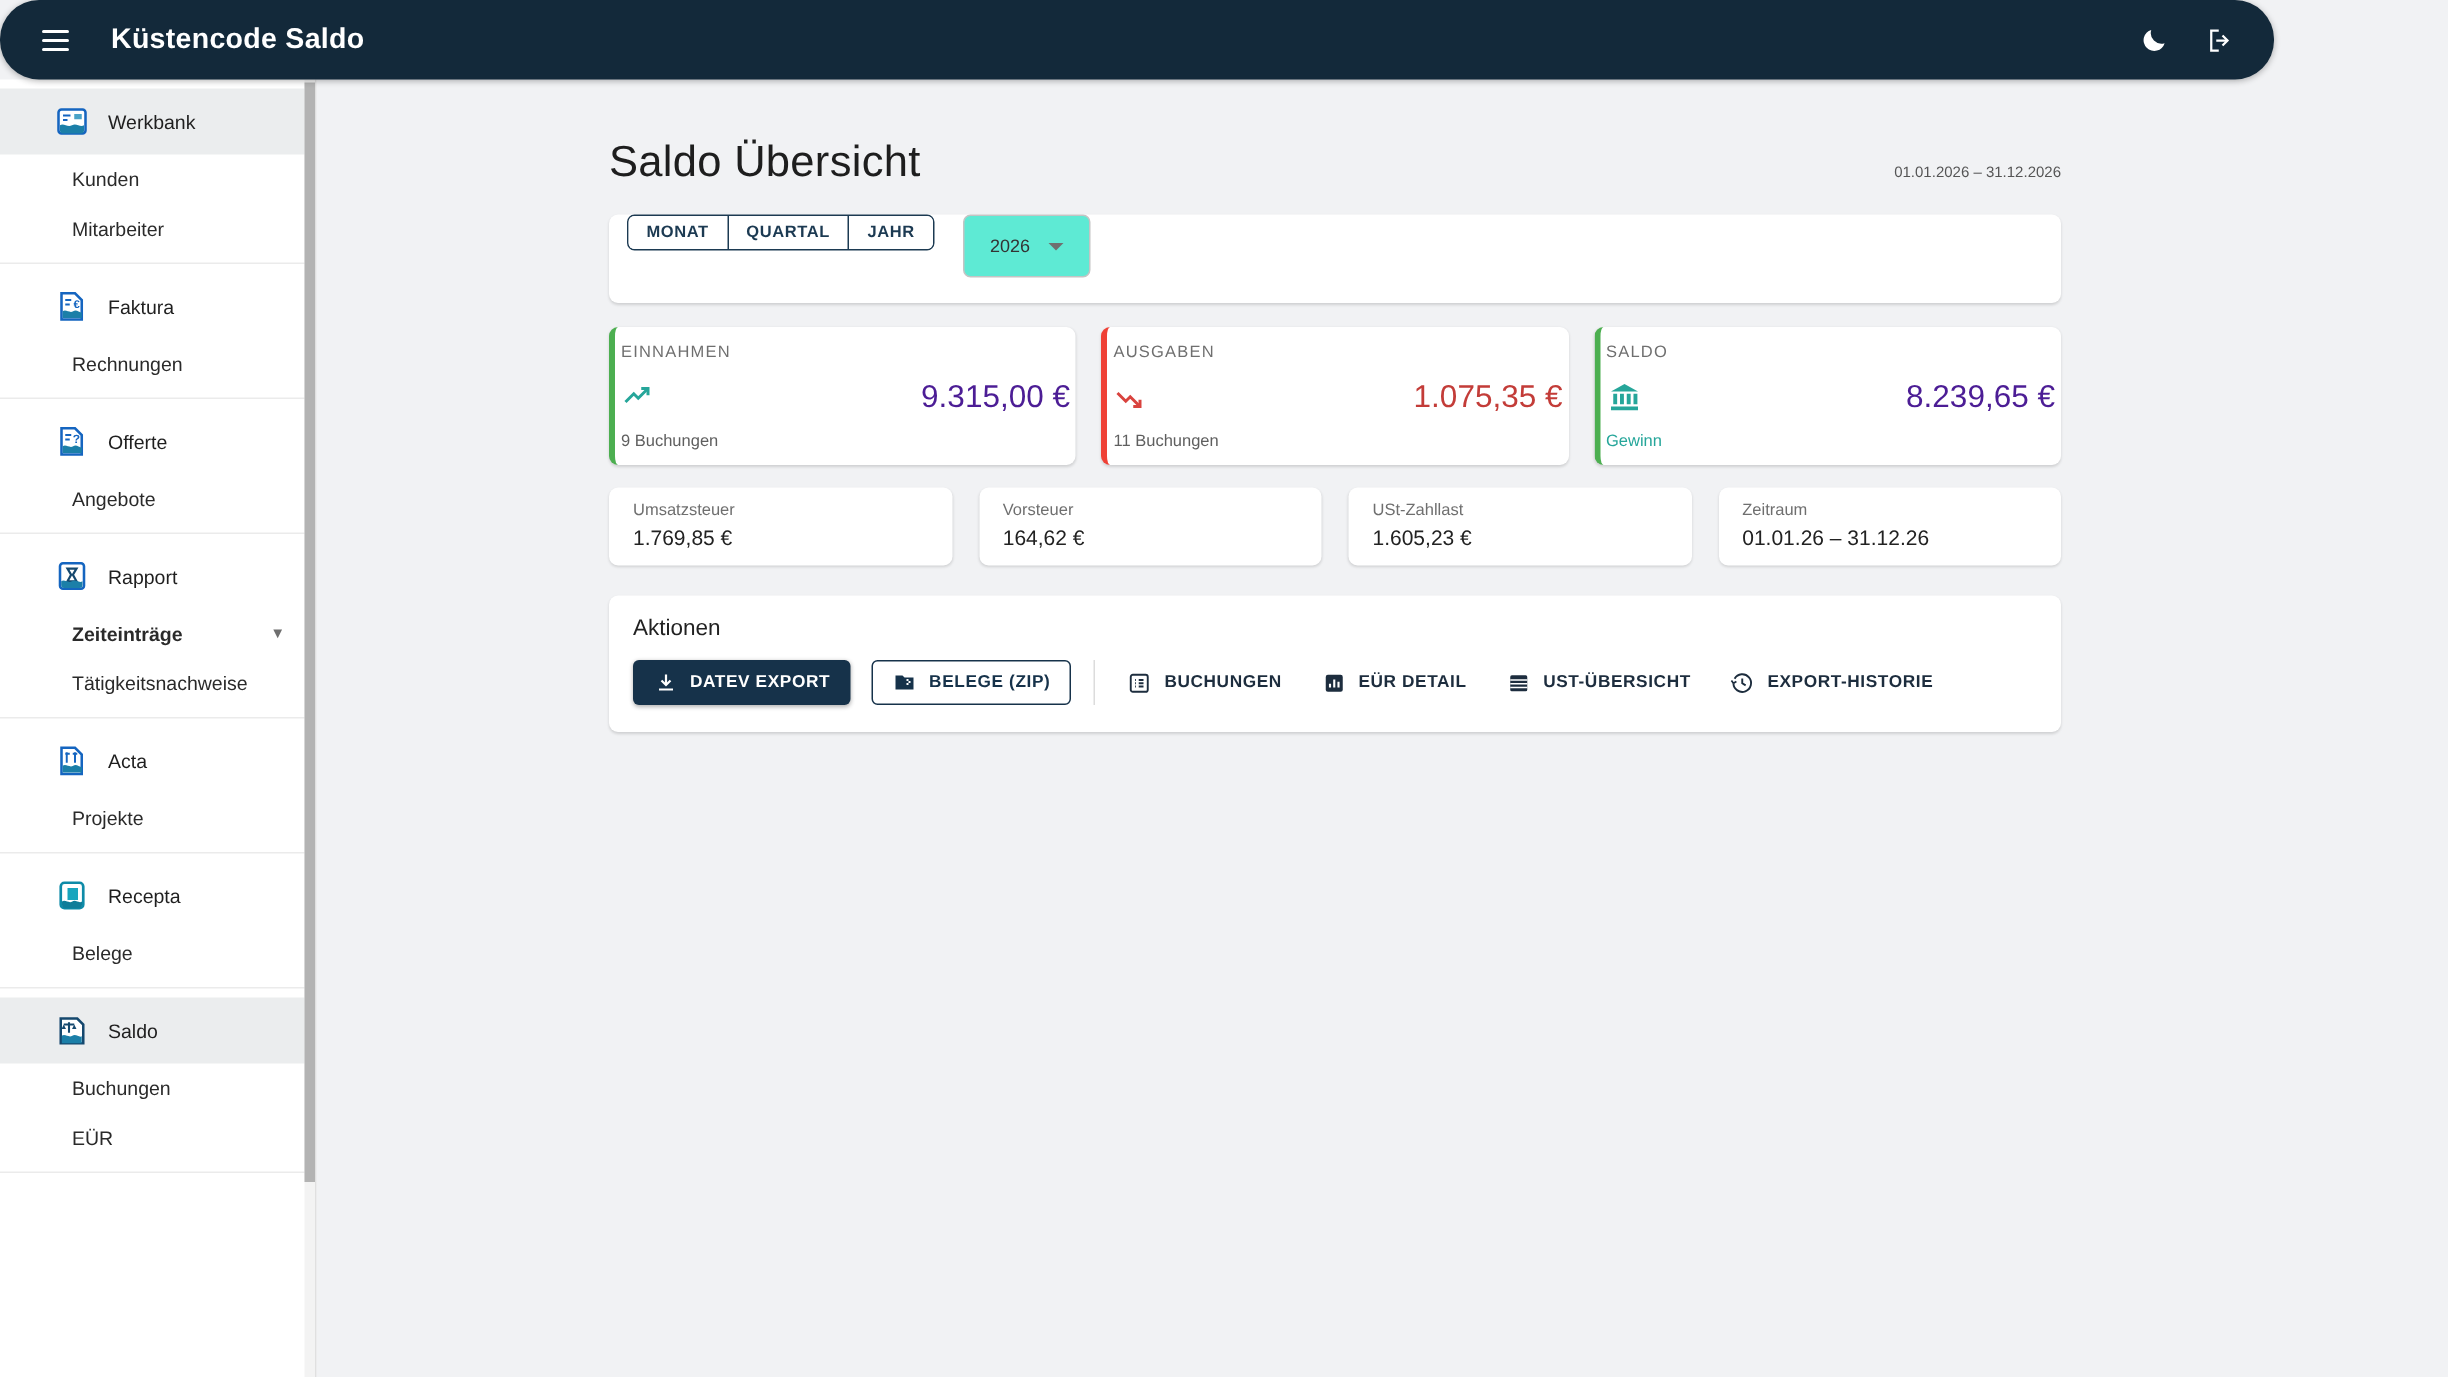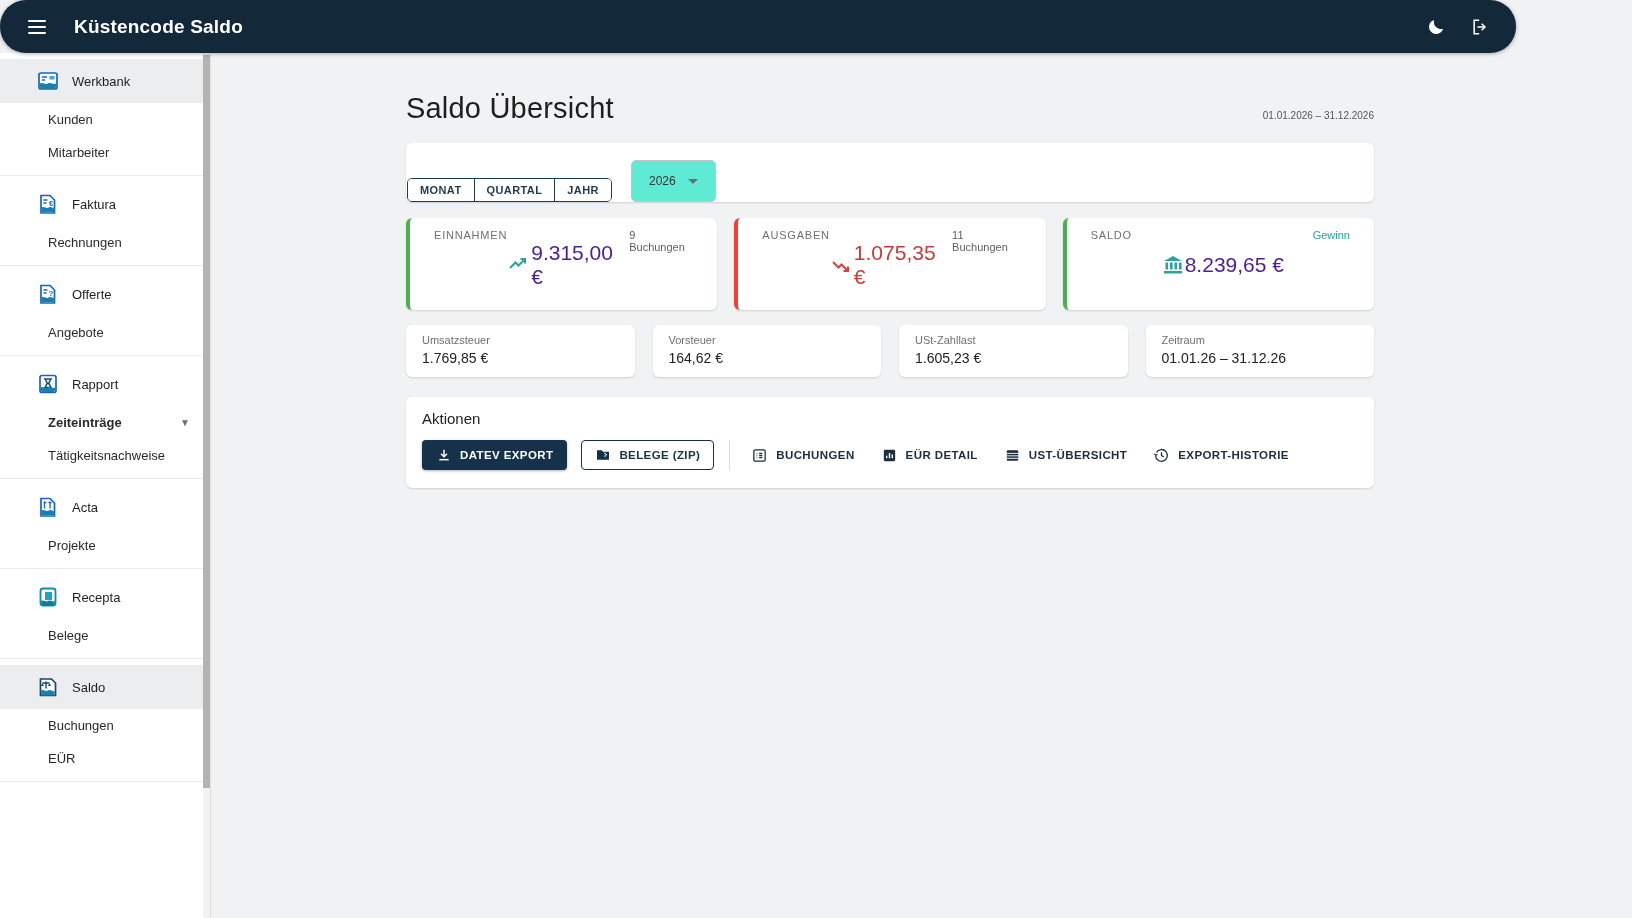--- a/index.html
+++ b/index.html
@@ -40,35 +40,35 @@
     background:#f1f2f4; padding:39px 0 0 188px; }
   .content { width:968px; }
 
   .page-head { display:flex; align-items:flex-end; justify-content:space-between; margin-bottom:18px; }
   .page-title { font-size:29px; font-weight:400; color:#1e1e1e; letter-spacing:.2px; }
   .page-period { font-size:10px; color:#555; padding-bottom:4px; }
 
   .card { background:#fff; border-radius:6px; box-shadow:0 1px 2px rgba(0,0,0,.14); }
 
   
-  .filter-card { height:59px; display:flex; align-items:flex-end; padding:0 1px; margin-bottom:16px; }
+  .filter-card { height:59px; display:flex; align-items:flex-start; padding:0 12px; margin-bottom:16px; }
   .toggle-group { display:flex; border:1.5px solid #1c3a52; border-radius:5px; overflow:hidden; background:#fff; }
   .toggle-btn { padding:5px 12px; font-size:11px; font-weight:700; color:#1c3a52; letter-spacing:.4px;
     background:#fff; border:none; border-right:1.5px solid #1c3a52; cursor:pointer;
     font-family:"Liberation Sans",sans-serif; }
   .toggle-btn:last-child { border-right:none; }
   .year-select { margin-left:19px; width:85px; height:42px; border:1px solid #c4c4c4; border-radius:5px;
     display:flex; align-items:center; justify-content:center; gap:12px; font-size:12px; color:#333;
     background:#5eead4; cursor:pointer; }
   .year-caret { width:0; height:0; border-left:5px solid transparent; border-right:5px solid transparent;
     border-top:5px solid #707070; }
 
   
   .stats-row { display:flex; gap:17px; margin-bottom:15px; }
-  .stat-card { flex:1; height:92px; padding:11px 24px 10px; display:flex; flex-direction:row;
+  .stat-card { flex:1; height:92px; padding:11px 4px 10px; display:flex; flex-direction:column;
     justify-content:space-between; border-left:4px solid transparent; }
   .stat-card.income, .stat-card.saldo { border-left-color:#4caf50; }
   .stat-card.expense { border-left-color:#ef4136; }
   .stat-label { font-size:11px; color:#6f6f6f; letter-spacing:.8px; }
   .stat-mid { display:flex; align-items:center; justify-content:space-between; }
   .stat-value { font-size:21px; }
   .income .stat-value, .saldo .stat-value { color:#4c1d95; }
   .expense .stat-value { color:#c33c38; }
   .stat-sub { font-size:11px; color:#5f5f5f; }
   .saldo .stat-sub { color:#26a69a; }

